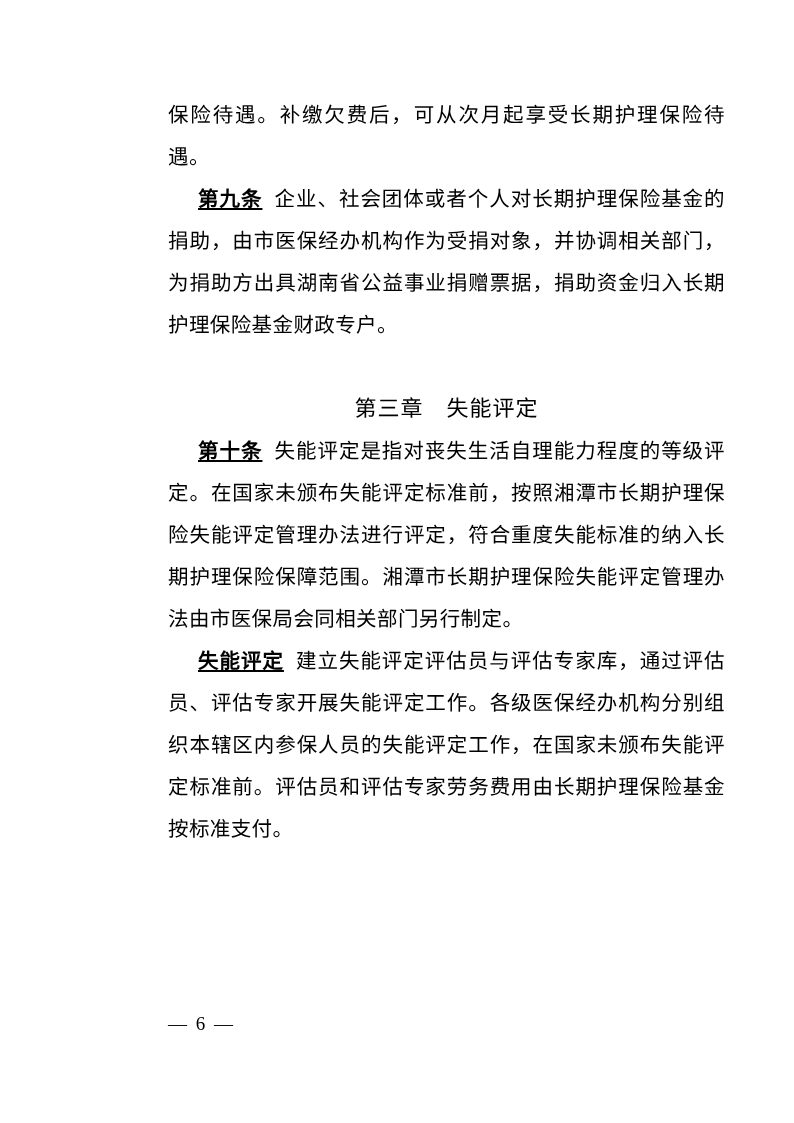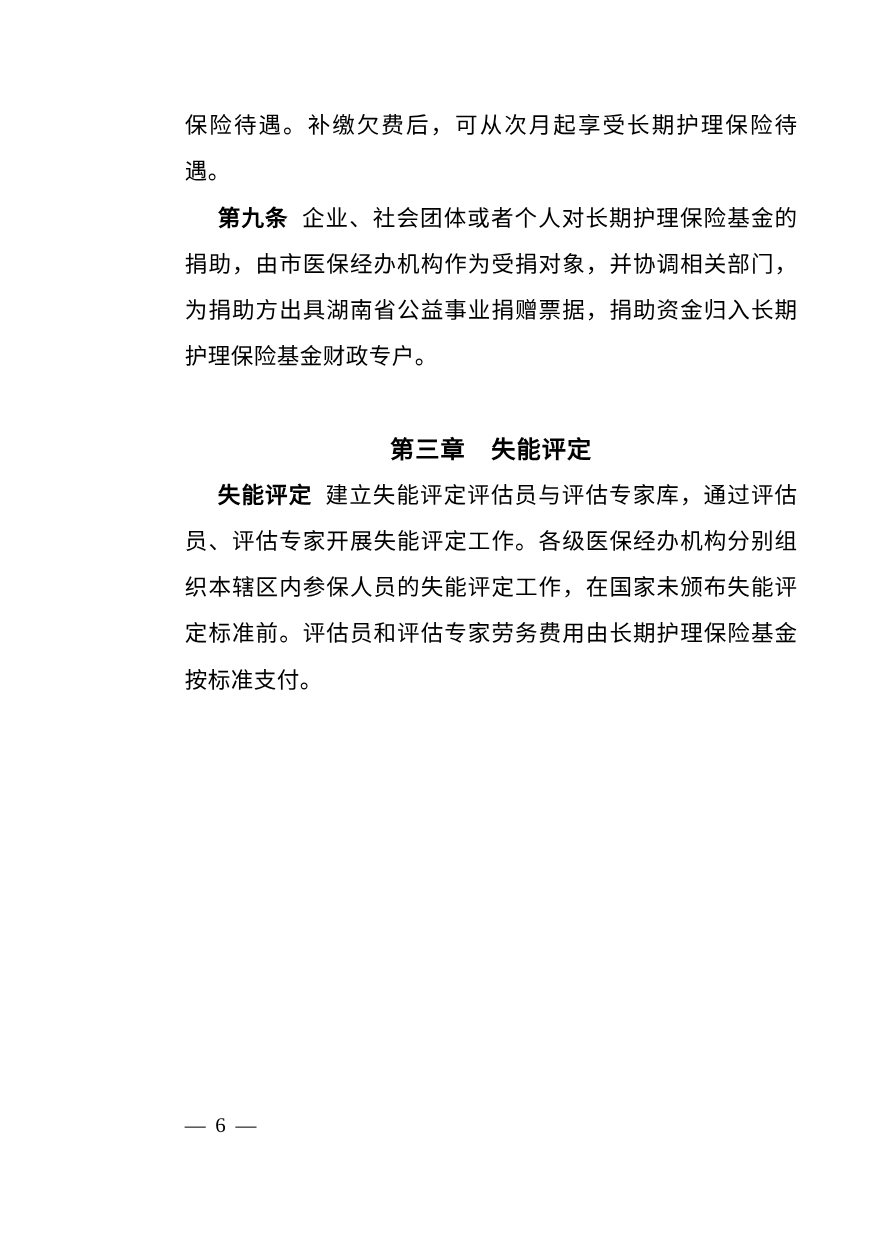--- a/index.html
+++ b/index.html
@@ -36,25 +36,26 @@
     text-align: justify;
     text-justify: inter-character;
     letter-spacing: 0.4px;
   }
   .para.indent {
     text-indent: 30px;
   }
   .article-label {
     font-weight: bold;
     margin-right: 12px;
+    text-decoration: underline;
   }
   .chapter-heading {
     margin: 42px 0 0 0;
     font-size: 22px;
-    font-weight: bold;
+    font-weight: normal;
     line-height: 42px;
     text-align: center;
     letter-spacing: 1px;
   }
   .page-footer {
     position: absolute;
     left: 120px;
     top: 1012px;
     font-size: 19px;
     line-height: 24px;
@@ -69,20 +70,23 @@
   <div class="content">
 
     <p class="para">保险待遇。补缴欠费后，可从次月起享受长期护理保险待遇。</p>
 
     <p class="para indent">
       <span class="article-label">第九条</span><span>企业、社会团体或者个人对长期护理保险基金的捐助，由市医保经办机构作为受捐对象，并协调相关部门，为捐助方出具湖南省公益事业捐赠票据，捐助资金归入长期护理保险基金财政专户。</span>
     </p>
 
     <h2 class="chapter-heading">第三章　失能评定</h2>
 
+    <p class="para indent">
+      <span class="article-label">第十条</span><span>失能评定是指对丧失生活自理能力程度的等级评定。在国家未颁布失能评定标准前，按照湘潭市长期护理保险失能评定管理办法进行评定，符合重度失能标准的纳入长期护理保险保障范围。湘潭市长期护理保险失能评定管理办法由市医保局会同相关部门另行制定。</span>
+    </p>
 
 
     <p class="para indent">
       <span class="article-label">失能评定</span><span>建立失能评定评估员与评估专家库，通过评估员、评估专家开展失能评定工作。各级医保经办机构分别组织本辖区内参保人员的失能评定工作，在国家未颁布失能评定标准前。评估员和评估专家劳务费用由长期护理保险基金按标准支付。</span>
     </p>
 
   </div>
 
   <div class="page-footer">— 6 —</div>
 

